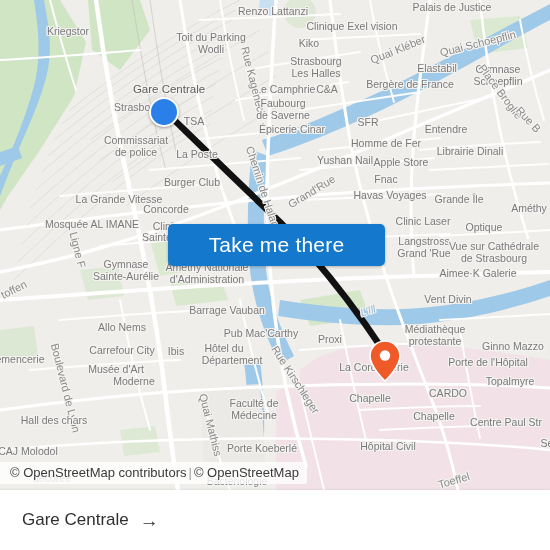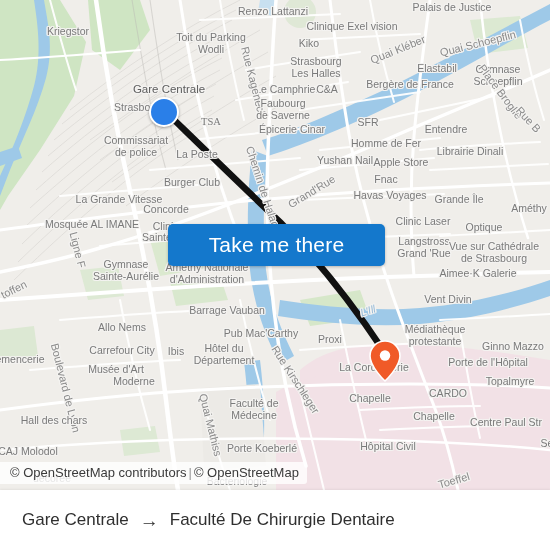--- a/index.html
+++ b/index.html
@@ -226,21 +226,21 @@
         <div class="maplabel poi" style="left: 498px; top: 82px; transform: translate(-50%, -50%) rotate(0deg);">Schoepflin</div>
         <div class="maplabel poi" style="left: 410px; top: 85px; transform: translate(-50%, -50%) rotate(0deg);">Bergère de France</div>
         <div class="maplabel poi" style="left: 287px; top: 90px; transform: translate(-50%, -50%) rotate(0deg);">Le Camphrier</div>
         <div class="maplabel poi" style="left: 327px; top: 90px; transform: translate(-50%, -50%) rotate(0deg);">C&amp;A</div>
         <div class="maplabel street" style="left: 253px; top: 82px; transform: translate(-50%, -50%) rotate(76deg);">Rue Kageneck</div>
         <div class="maplabel street" style="left: 500px; top: 92px; transform: translate(-50%, -50%) rotate(53deg);">Place Broglie</div>
         <div class="maplabel poi" style="left: 283px; top: 104px; transform: translate(-50%, -50%) rotate(0deg);">Faubourg</div>
         <div class="maplabel poi" style="left: 283px; top: 116px; transform: translate(-50%, -50%) rotate(0deg);">de Saverne</div>
         <div class="maplabel big" style="left: 169px; top: 90px; transform: translate(-50%, -50%) rotate(0deg);">Gare Centrale</div>
         <div class="maplabel poi" style="left: 138px; top: 108px; transform: translate(-50%, -50%) rotate(0deg);">Strasboun</div>
-        <div class="maplabel poi" style="left: 211px; top: 122px; transform: translate(-50%, -50%) rotate(0deg); font-family: Liberation Serif, serif;">TSA</div>
+        <div class="maplabel poi" style="left: 194px; top: 122px; transform: translate(-50%, -50%) rotate(0deg);">TSA</div>
         <div class="maplabel poi" style="left: 292px; top: 130px; transform: translate(-50%, -50%) rotate(0deg);">Épicerie Cinar</div>
         <div class="maplabel poi" style="left: 368px; top: 123px; transform: translate(-50%, -50%) rotate(0deg);">SFR</div>
         <div class="maplabel poi" style="left: 446px; top: 130px; transform: translate(-50%, -50%) rotate(0deg);">Entendre</div>
         <div class="maplabel street" style="left: 528px; top: 120px; transform: translate(-50%, -50%) rotate(47deg);">Rue B</div>
         <div class="maplabel poi" style="left: 136px; top: 141px; transform: translate(-50%, -50%) rotate(0deg);">Commissariat</div>
         <div class="maplabel poi" style="left: 136px; top: 153px; transform: translate(-50%, -50%) rotate(0deg);">de police</div>
         <div class="maplabel poi" style="left: 197px; top: 155px; transform: translate(-50%, -50%) rotate(0deg);">La Poste</div>
         <div class="maplabel poi" style="left: 386px; top: 144px; transform: translate(-50%, -50%) rotate(0deg);">Homme de Fer</div>
         <div class="maplabel poi" style="left: 470px; top: 152px; transform: translate(-50%, -50%) rotate(0deg);">Librairie Dinali</div>
         <div class="maplabel poi" style="left: 345px; top: 161px; transform: translate(-50%, -50%) rotate(0deg);">Yushan Nail</div>
@@ -274,21 +274,21 @@
         <div class="maplabel poi" style="left: 227px; top: 311px; transform: translate(-50%, -50%) rotate(0deg);">Barrage Vauban</div>
         <div class="maplabel water" style="left: 368px; top: 311px; transform: translate(-50%, -50%) rotate(-18deg);">L'Ill</div>
         <div class="maplabel poi" style="left: 122px; top: 328px; transform: translate(-50%, -50%) rotate(0deg);">Allo Nems</div>
         <div class="maplabel poi" style="left: 261px; top: 334px; transform: translate(-50%, -50%) rotate(0deg);">Pub Mac'Carthy</div>
         <div class="maplabel poi" style="left: 435px; top: 330px; transform: translate(-50%, -50%) rotate(0deg);">Médiathèque</div>
         <div class="maplabel poi" style="left: 435px; top: 342px; transform: translate(-50%, -50%) rotate(0deg);">protestante</div>
         <div class="maplabel street" style="left: 65px; top: 388px; transform: translate(-50%, -50%) rotate(76deg);">Boulevard de Lyon</div>
         <div class="maplabel poi" style="left: 122px; top: 351px; transform: translate(-50%, -50%) rotate(0deg);">Carrefour City</div>
         <div class="maplabel poi" style="left: 176px; top: 352px; transform: translate(-50%, -50%) rotate(0deg);">Ibis</div>
         <div class="maplabel poi" style="left: 224px; top: 349px; transform: translate(-50%, -50%) rotate(0deg);">Hôtel du</div>
-        <div class="maplabel poi" style="left: 224px; top: 361px; transform: translate(-50%, -50%) rotate(0deg);">Département</div>
+        <div class="maplabel poi" style="left: 232px; top: 361px; transform: translate(-50%, -50%) rotate(0deg);">Département</div>
         <div class="maplabel poi" style="left: 330px; top: 340px; transform: translate(-50%, -50%) rotate(0deg);">Proxi</div>
         <div class="maplabel poi" style="left: 513px; top: 347px; transform: translate(-50%, -50%) rotate(0deg);">Ginno Mazzo</div>
         <div class="maplabel poi" style="left: 20px; top: 360px; transform: translate(-50%, -50%) rotate(0deg);">emencerie</div>
         <div class="maplabel street" style="left: 295px; top: 380px; transform: translate(-50%, -50%) rotate(57deg);">Rue Kirschleger</div>
         <div class="maplabel poi" style="left: 374px; top: 368px; transform: translate(-50%, -50%) rotate(0deg);">La Cordouterie</div>
         <div class="maplabel poi" style="left: 488px; top: 363px; transform: translate(-50%, -50%) rotate(0deg);">Porte de l'Hôpital</div>
         <div class="maplabel poi" style="left: 116px; top: 370px; transform: translate(-50%, -50%) rotate(0deg);">Musée d'Art</div>
         <div class="maplabel poi" style="left: 134px; top: 382px; transform: translate(-50%, -50%) rotate(0deg);">Moderne</div>
         <div class="maplabel poi" style="left: 448px; top: 394px; transform: translate(-50%, -50%) rotate(0deg);">CARDO</div>
         <div class="maplabel poi" style="left: 370px; top: 399px; transform: translate(-50%, -50%) rotate(0deg);">Chapelle</div>
@@ -321,16 +321,15 @@
 
     <div id="attribution">
       <span>© OpenStreetMap contributors</span><span class="sep">|</span><span>© OpenStreetMap</span>
     </div>
   </div>
 
   <div id="footer">
     <div id="footer-route">
       <span>Gare Centrale</span>
       <span class="arrow">→</span>
-      <span>Faculté De Chirurgie Dentaire</span>
     </div>
   </div>
 </div>
 
 </body></html>

